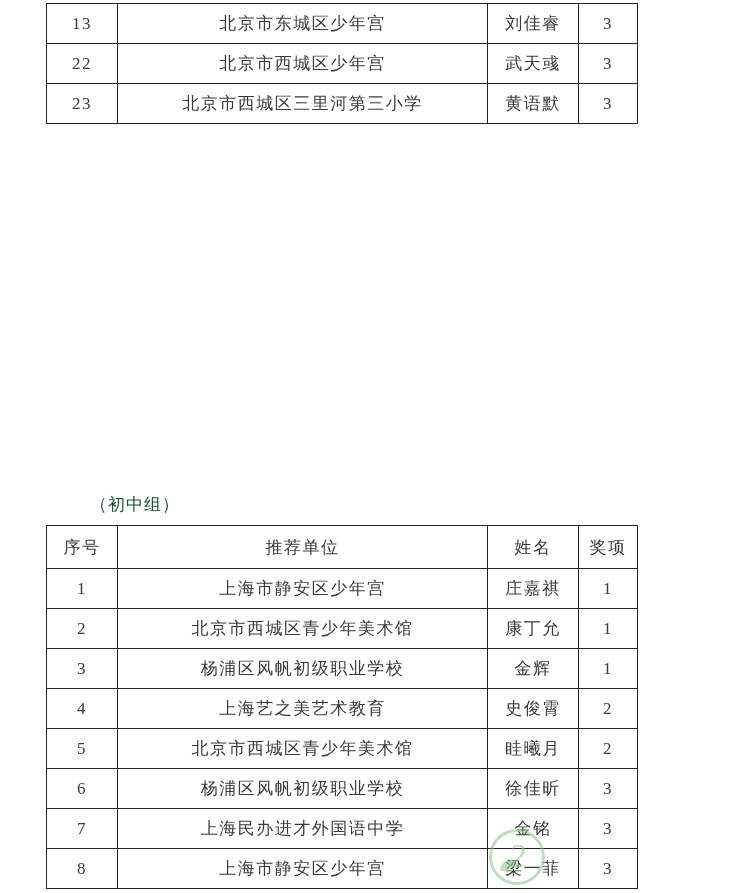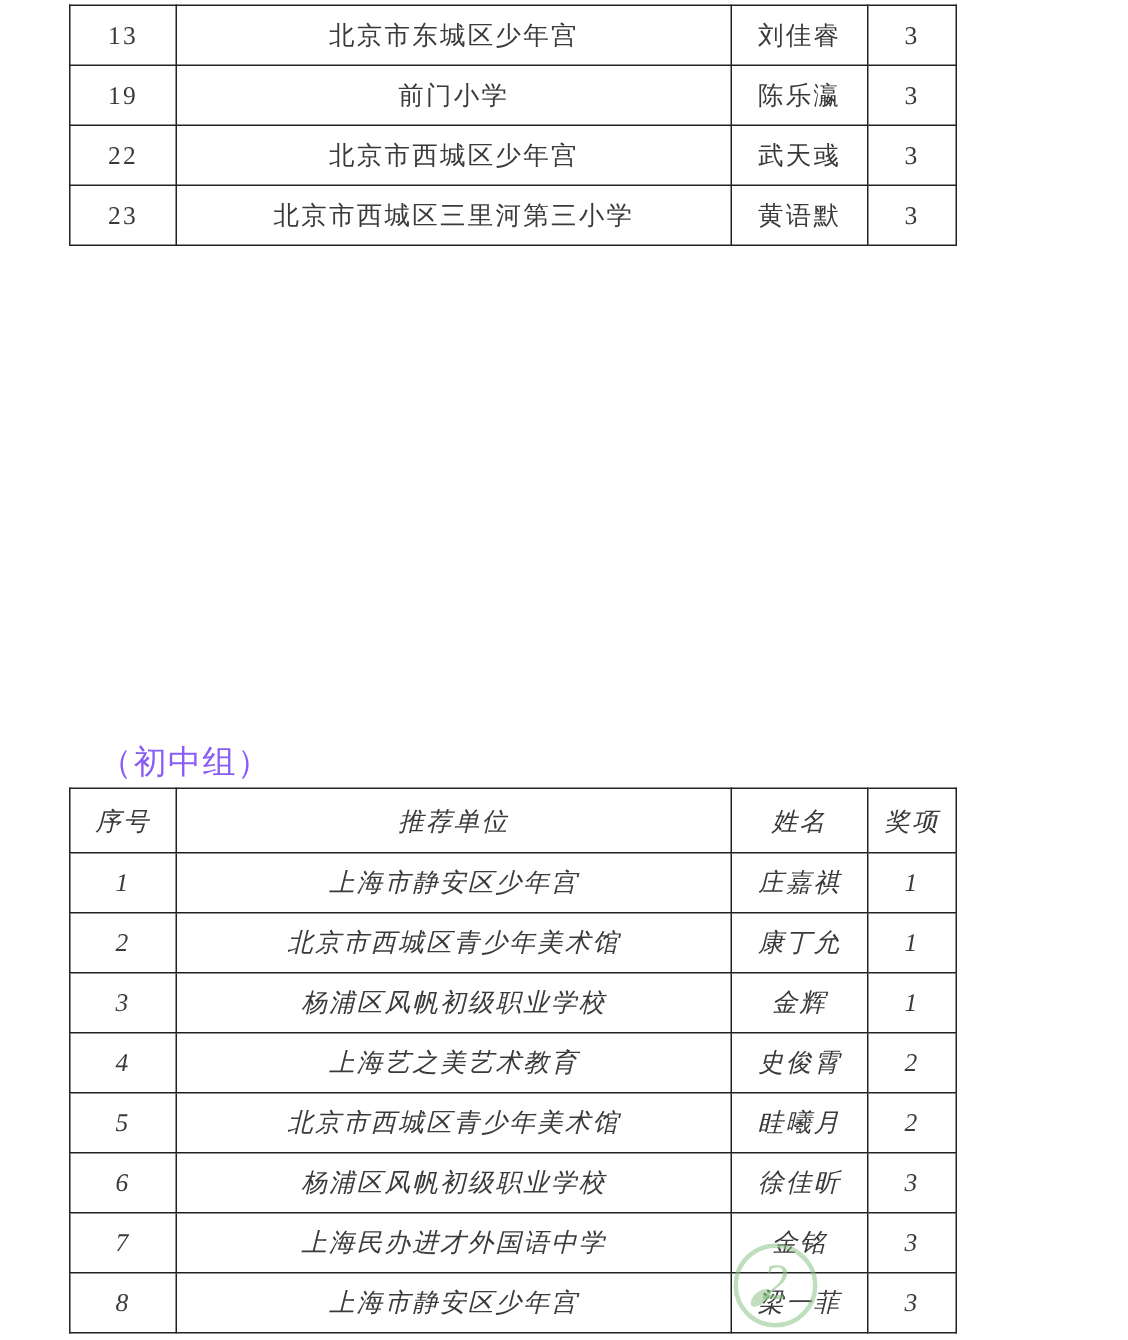--- a/index.html
+++ b/index.html
@@ -16,21 +16,21 @@
     font-family: "Liberation Serif", "DejaVu Serif", serif;
   }
   table.award-table {
     position: absolute;
     left: 46px;
     border-collapse: collapse;
     table-layout: fixed;
     width: 591px;
   }
   #table-primary { top: 3px; }
-  #table-junior  { top: 525px; font-style: italic; }
+  #table-junior  { top: 525px; }
 
   table.award-table td,
   table.award-table th {
     border: 1px solid #222222;
     text-align: center;
     vertical-align: middle;
     font-size: 17px;
     font-weight: normal;
     color: #3a3a3a;
     letter-spacing: 1.5px;
@@ -47,24 +47,24 @@
   .col-award { width: 59px;  }
 
   td.col-no, td.col-award {
     color: #3f4b61;
     letter-spacing: 0;
     font-size: 17px;
   }
 
   .section-heading {
     position: absolute;
-    left: 66px;
+    left: 90px;
     top: 493px;
-    font-size: 22px;
-    color: #8b5cf6;
+    font-size: 17px;
+    color: #14532d;
     letter-spacing: 1px;
   }
 
   .watermark {
     position: absolute;
     left: 489px;
     top: 829px;
     width: 56px;
     height: 56px;
     border: 3px solid rgba(139, 195, 134, 0.55);
@@ -105,26 +105,20 @@
       <col class="col-no">
         <col class="col-unit">
         <col class="col-name">
         <col class="col-award">
     </colgroup>
     <tbody>
         <tr>
           <td class="col-no">13</td>
           <td class="col-unit">北京市东城区少年宫</td>
           <td class="col-name">刘佳睿</td>
-          <td class="col-award">3</td>
-        </tr>
-        <tr>
-          <td class="col-no">19</td>
-          <td class="col-unit">前门小学</td>
-          <td class="col-name">陈乐瀛</td>
           <td class="col-award">3</td>
         </tr>
         <tr>
           <td class="col-no">22</td>
           <td class="col-unit">北京市西城区少年宫</td>
           <td class="col-name">武天彧</td>
           <td class="col-award">3</td>
         </tr>
         <tr>
           <td class="col-no">23</td>

